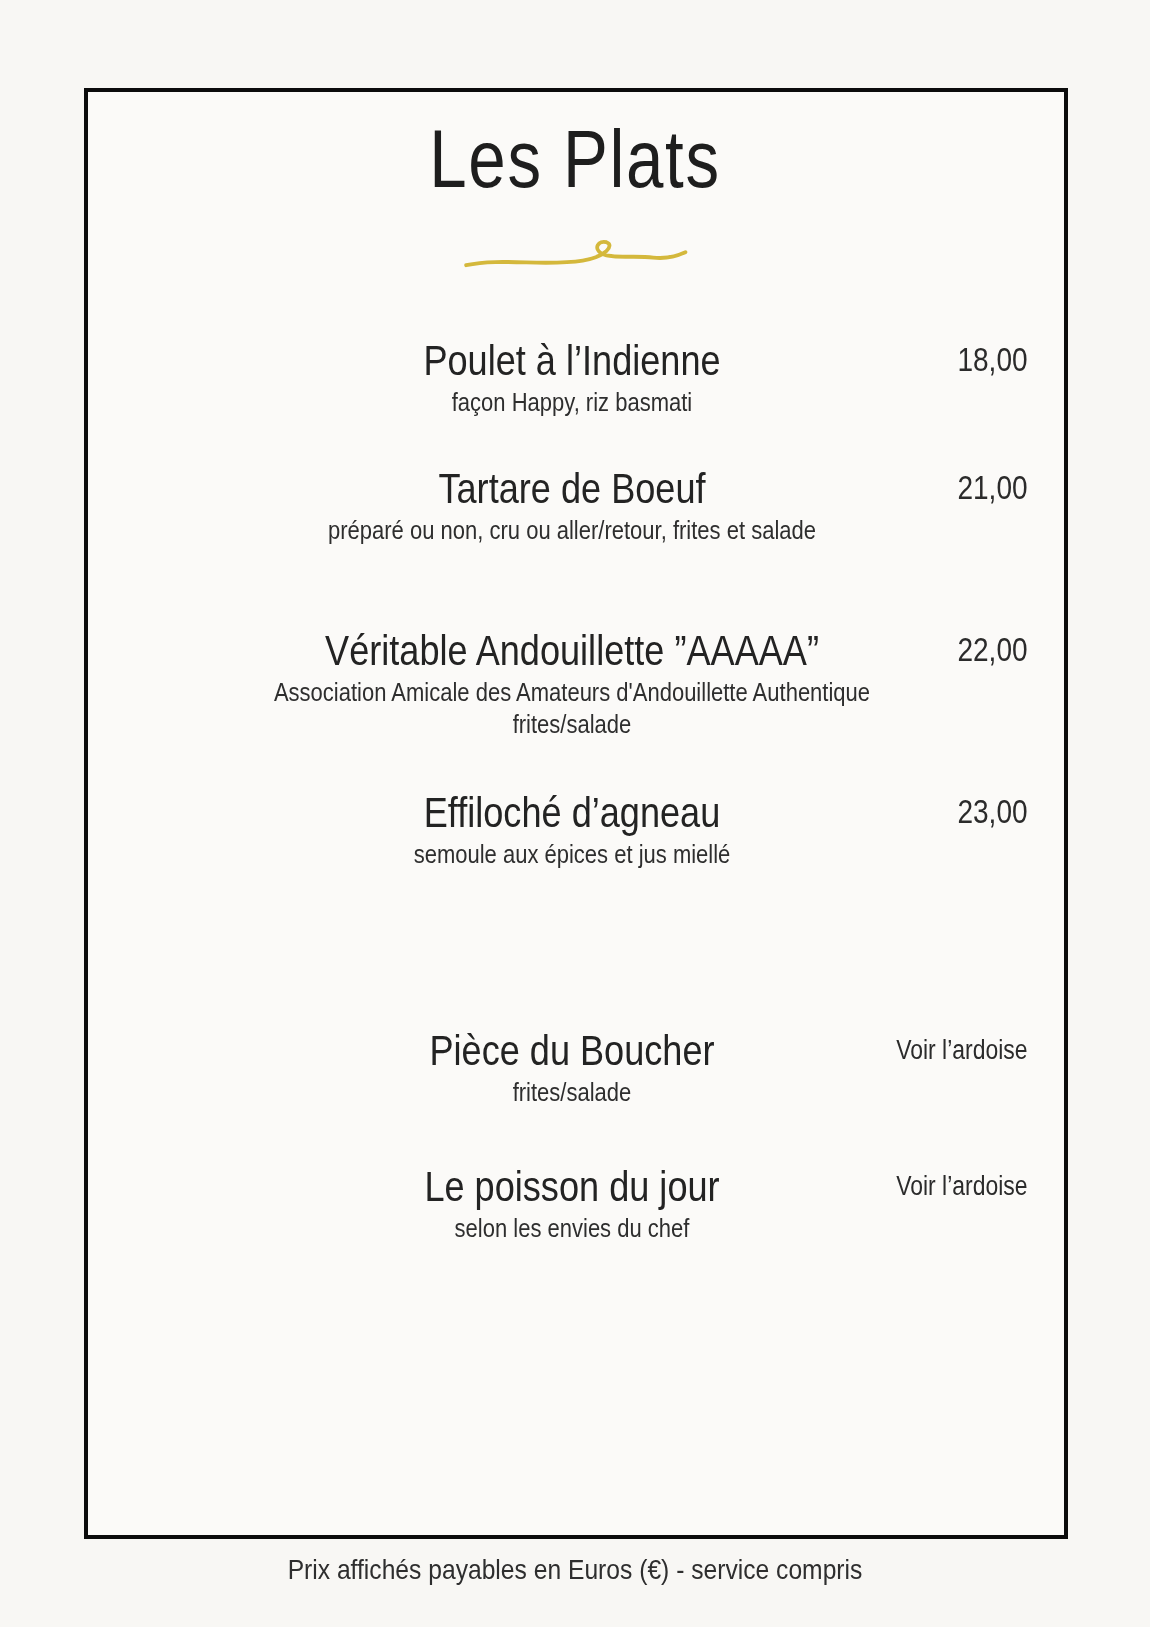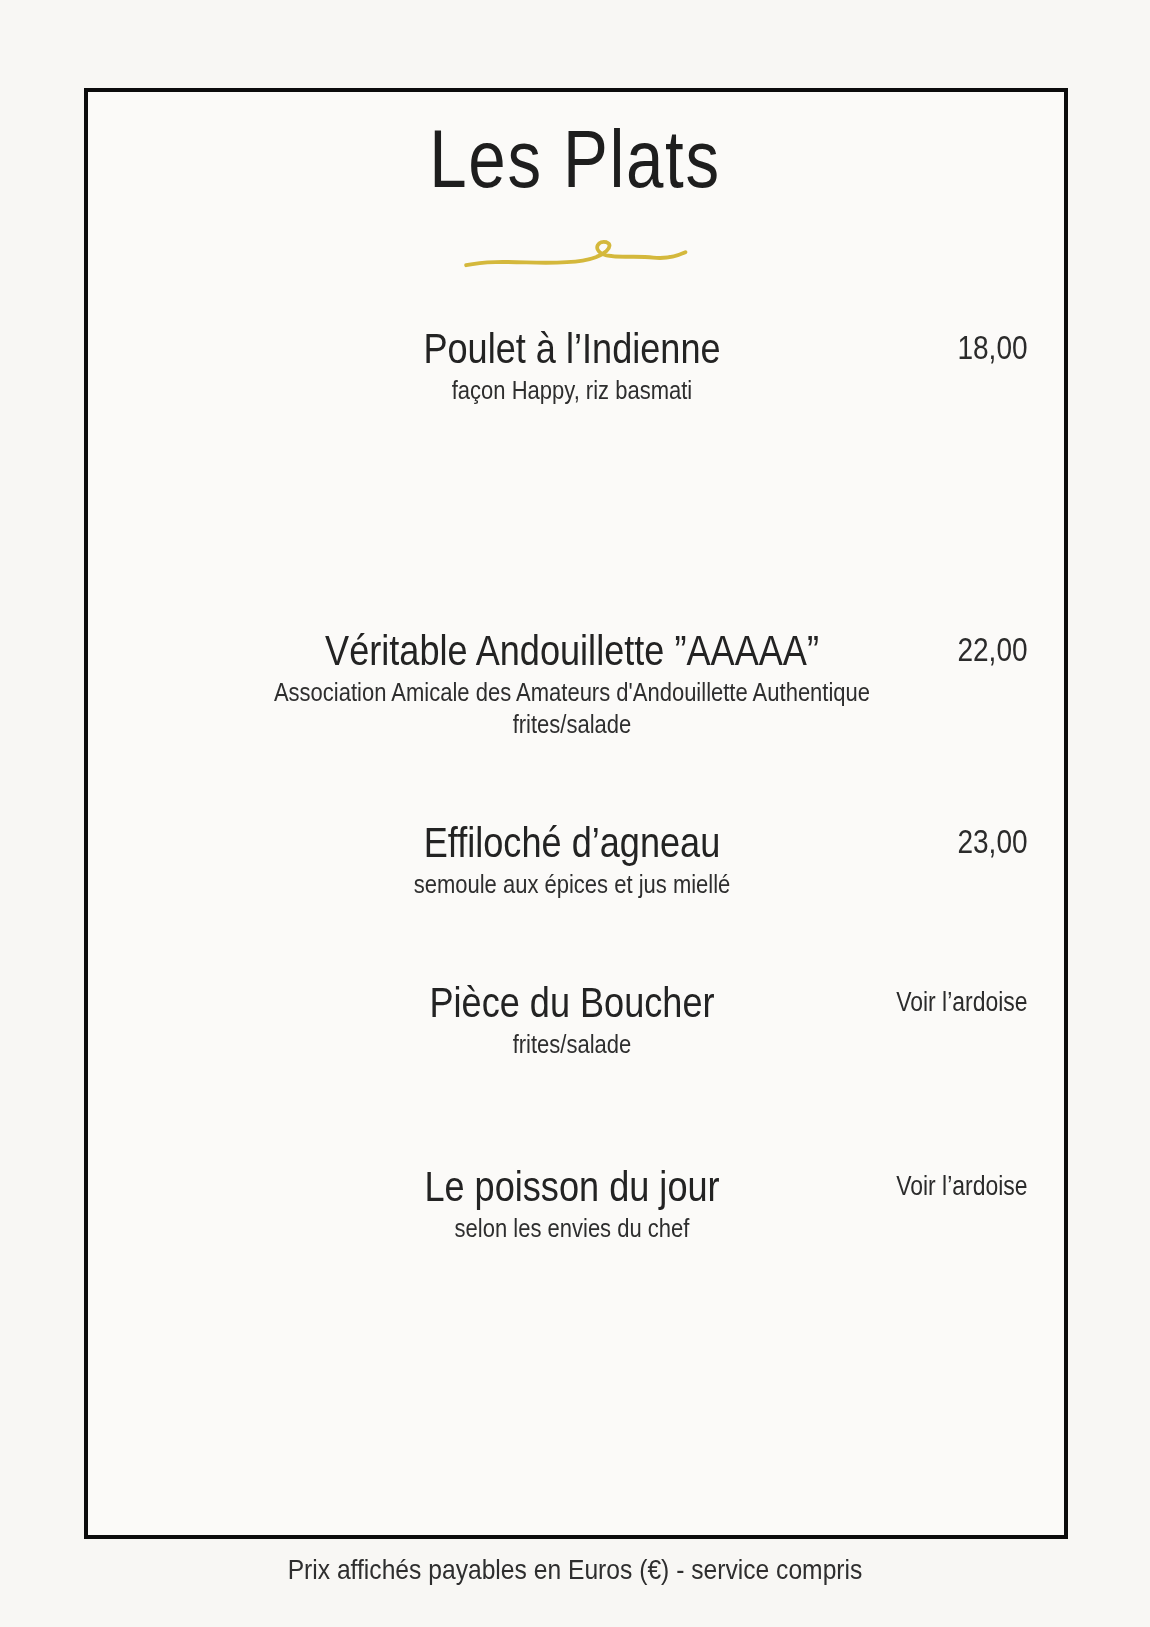--- a/index.html
+++ b/index.html
@@ -110,41 +110,46 @@
   <div class="menu-title">Les Plats</div>
 
   <div class="squiggle-wrap">
     <span>
       <svg width="230" height="44" viewBox="0 0 300 56" fill="none" xmlns="http://www.w3.org/2000/svg">
         <path d="M 8 40 C 55 30, 110 42, 160 34 C 190 29, 202 14, 191 10 C 181 7, 173 18, 185 25 C 197 32, 228 27, 252 30 C 268 32, 283 28, 294 23" stroke="#d4b83c" stroke-width="5" stroke-linecap="round" fill="none"></path>
       </svg>
     </span>
   </div>
 
-  <div class="item" style="top:322px">
+  <div class="item" style="top:334px">
     <div class="item-name">Poulet à l’Indienne</div>
     <div class="item-desc">façon Happy, riz basmati</div>
     <div class="item-price">18,00</div>
   </div>
 
+  <div class="item" style="top:462px">
+    <div class="item-name">Tartare de Boeuf</div>
+    <div class="item-desc">préparé ou non, cru ou aller/retour, frites et salade</div>
+    <div class="item-price">21,00</div>
+  </div>
 
   <div class="item" style="top:624px">
     <div class="item-name">Véritable Andouillette ”AAAAA”</div>
     <div class="item-desc">Association Amicale des Amateurs d'Andouillette Authentique</div>
     <div class="item-desc">frites/salade</div>
     <div class="item-price">22,00</div>
   </div>
 
-  <div class="item" style="top:816px">
+  <div class="item" style="top:786px">
     <div class="item-name">Effiloché d’agneau</div>
     <div class="item-desc">semoule aux épices et jus miellé</div>
     <div class="item-price">23,00</div>
   </div>
 
-  <div class="item" style="top:976px">
+  <div class="item" style="top:1024px">
     <div class="item-name">Pièce du Boucher</div>
     <div class="item-desc">frites/salade</div>
     <div class="item-price slate">Voir l’ardoise</div>
   </div>
 
   <div class="item" style="top:1160px">
     <div class="item-name">Le poisson du jour</div>
     <div class="item-desc">selon les envies du chef</div>
     <div class="item-price slate">Voir l’ardoise</div>
   </div>

